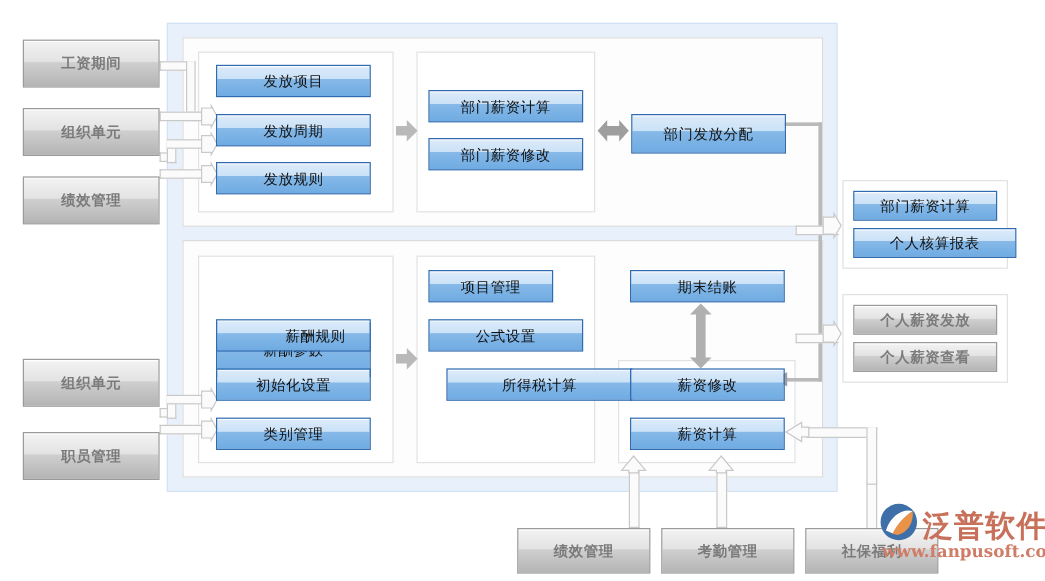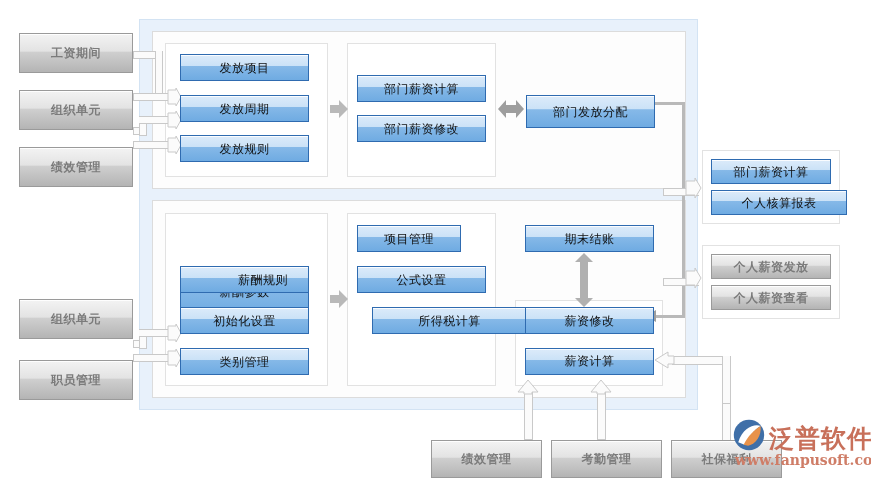--- a/index.html
+++ b/index.html
@@ -315,21 +315,21 @@
     <span>所得税计算</span>
   </div>
 
   <div class="node blue" style="left:525px; top:225px; width:129px; height:27px;">
     <span>期末结账</span>
   </div>
 
   <div class="node blue" style="left:525px; top:307px; width:129px; height:27px;">
     <span>薪资修改</span>
   </div>
-  <div class="node blue" style="left:525px; top:348px; width:129px; height:27px;font-family:Liberation Mono, monospace;">
+  <div class="node blue" style="left:525px; top:348px; width:129px; height:27px;">
     <span>薪资计算</span>
   </div>
 
   <div class="node blue" style="left:711px; top:159px; width:120px; height:25px;">
     <span>部门薪资计算</span>
   </div>
   <div class="node blue" style="left:711px; top:190px; width:136px; height:25px;">
     <span>个人核算报表</span>
   </div>
 

